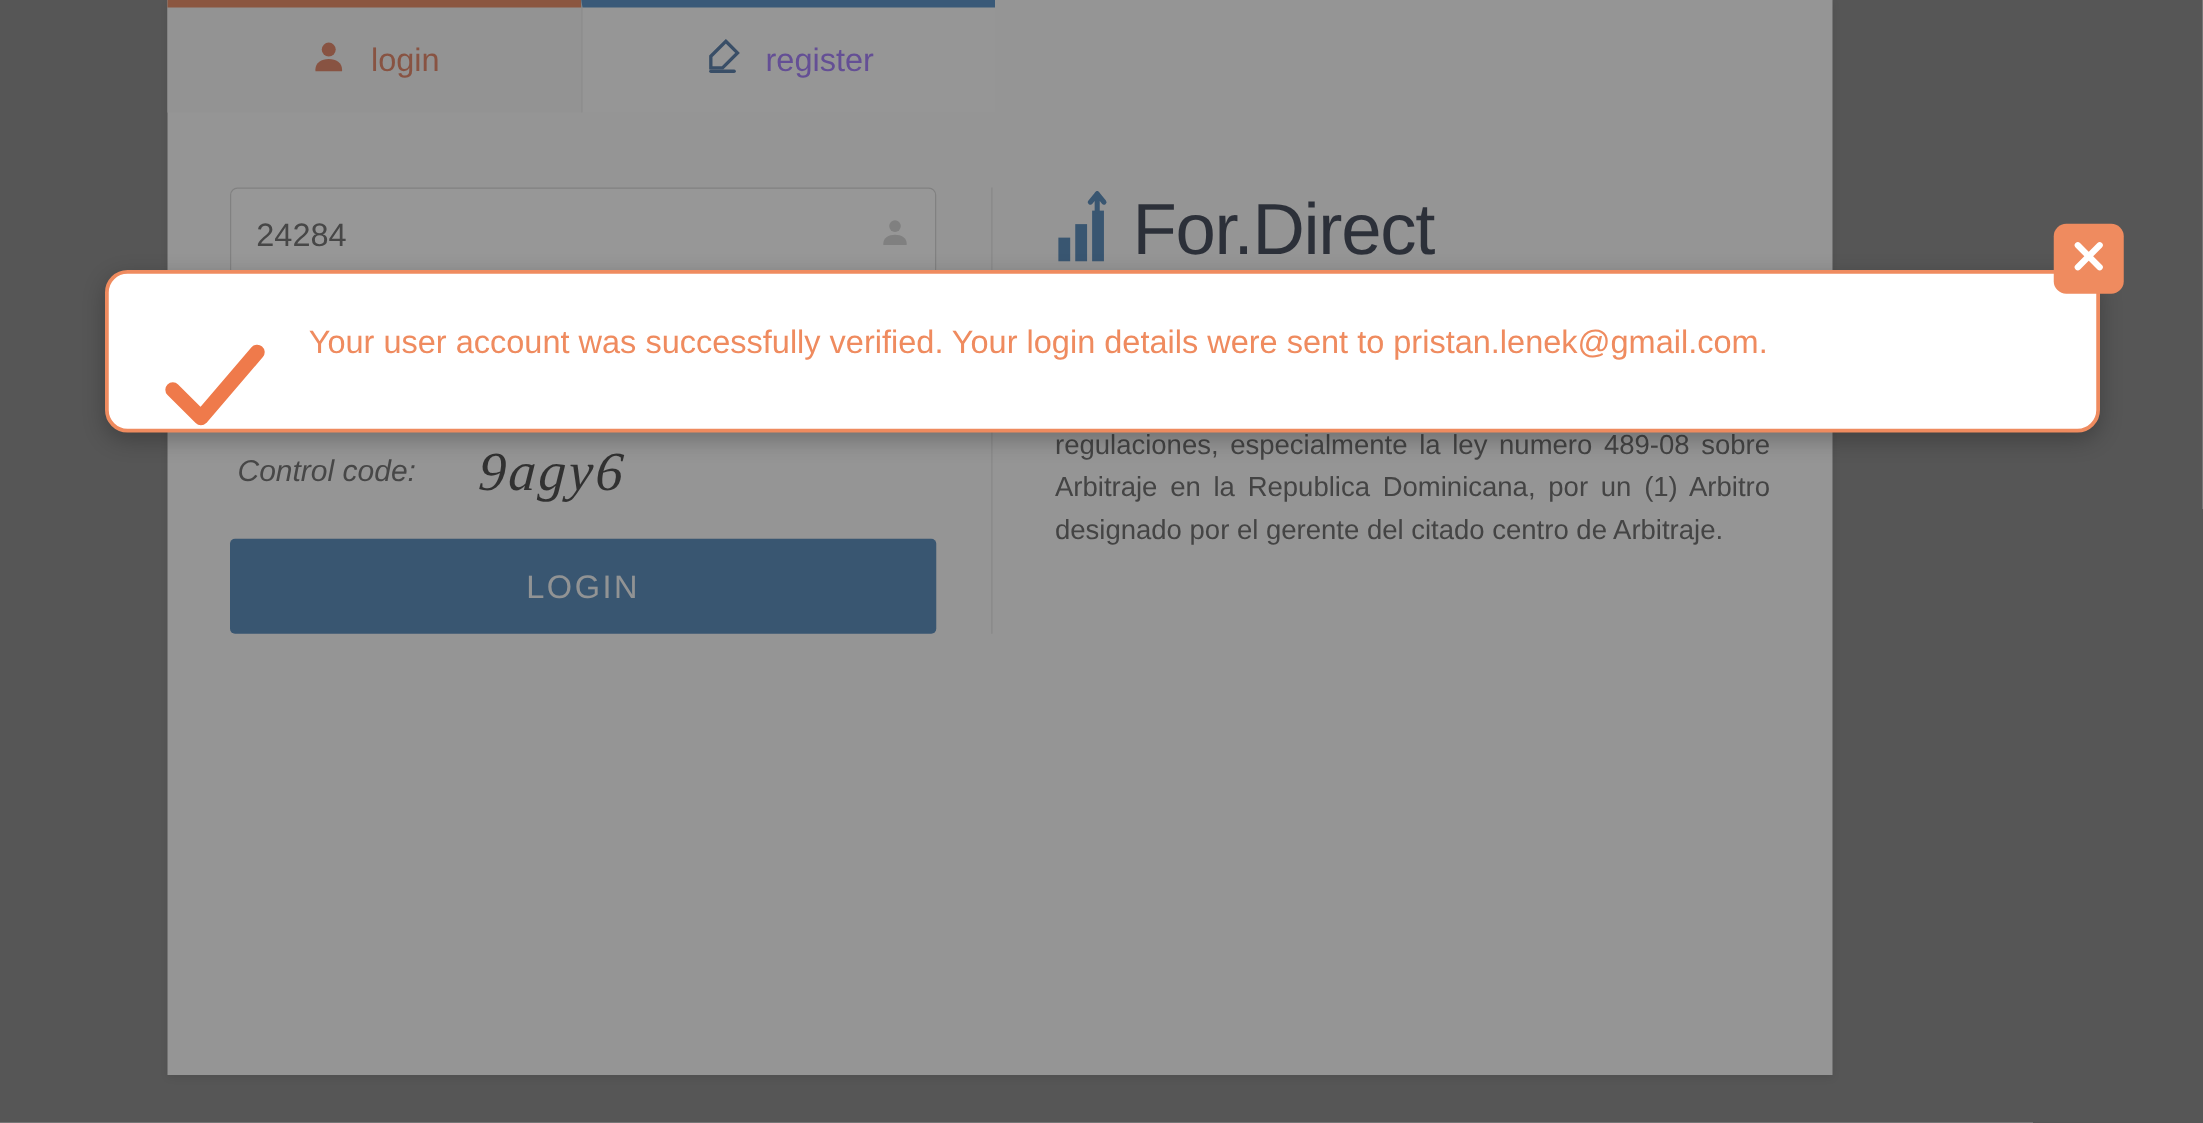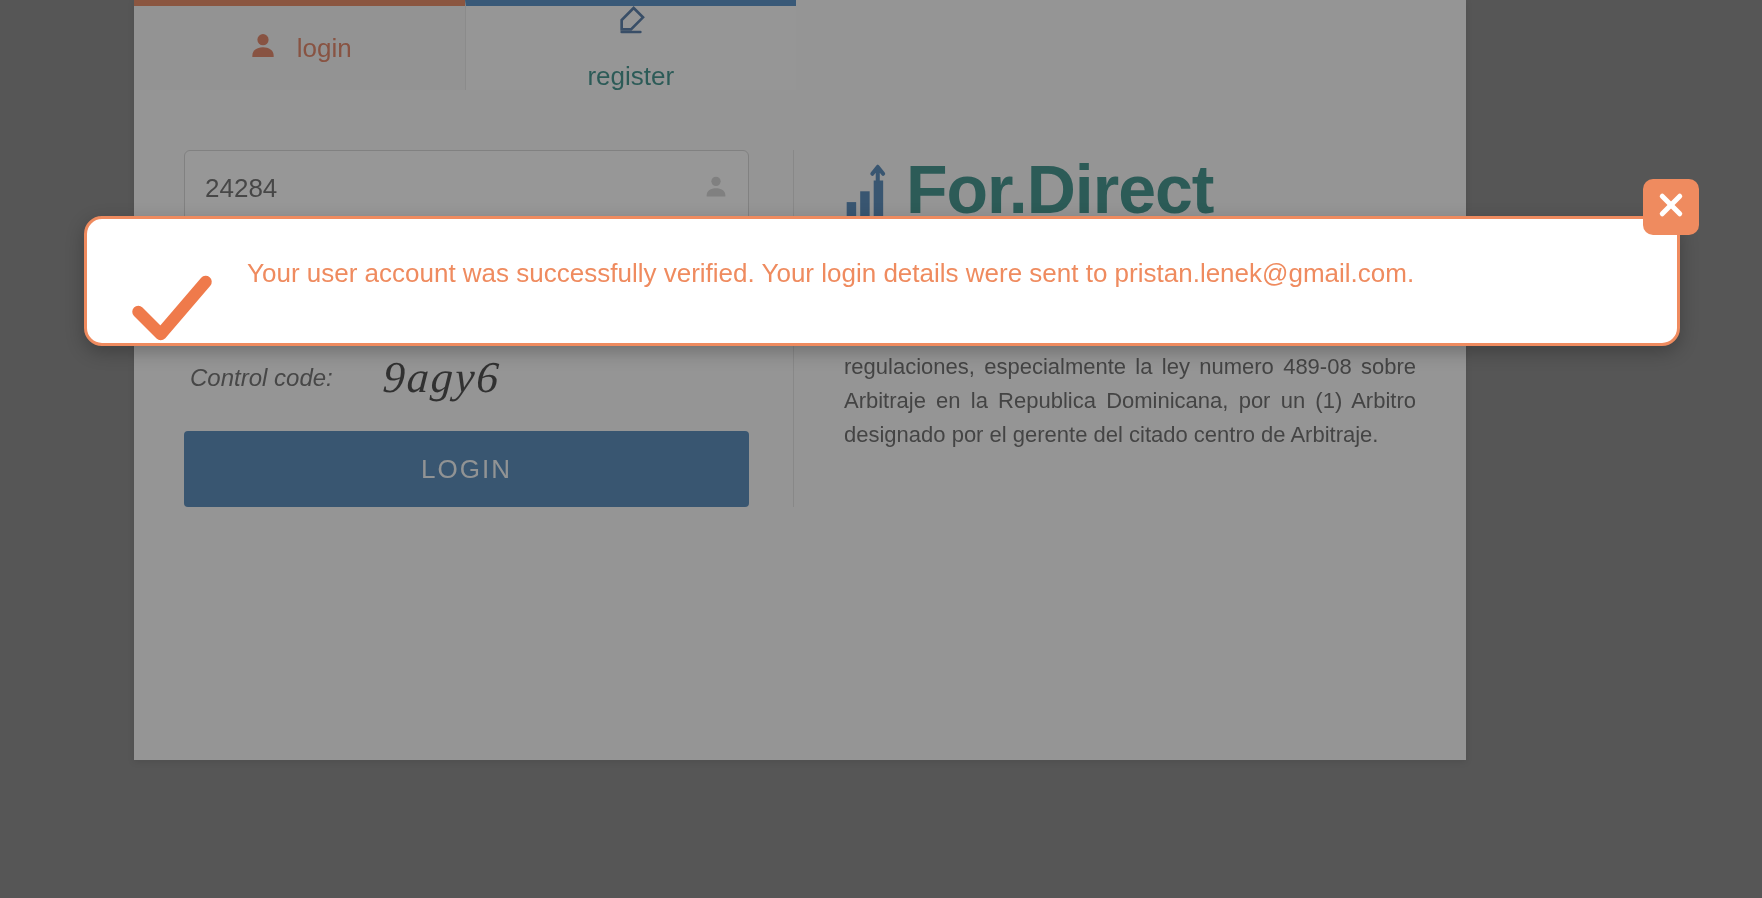--- a/index.html
+++ b/index.html
@@ -10,21 +10,21 @@
     position: relative;
     overflow: hidden;
   }
 
   .card {
     background: #f5f5f5;
     position: absolute;
     left: 134px;
     top: 0;
     width: 1332px;
-    height: 760px;
+    height: 860px;
     box-shadow: 0 2px 6px rgba(0,0,0,0.15);
   }
 
   .tabs {
     display: flex;
     height: 90px;
     width: 662px;
   }
   .tab {
     flex: 1;
@@ -37,23 +37,22 @@
     border-top: 6px solid transparent;
     background: #f9f9f9;
   }
   .tab-active {
     border-top-color: #e06a3a;
     background: #f2f2f2;
     color: #d9643f;
   }
   .tab-inactive {
     border-top-color: #2a72b5;
-    color: #0f766e;
+    color: #8b5cf6;
     border-left: 1px solid #e0e0e0;
-    flex-direction: column;
   }
 
   .body-split {
     display: flex;
     padding: 60px 50px 40px 50px;
     gap: 40px;
   }
   .left-col {
     width: 610px;
     display: flex;
@@ -121,23 +120,23 @@
     cursor: pointer;
   }
 
   .logo-area {
     display:flex;
     align-items:flex-end;
     gap:8px;
     margin-bottom:20px;
   }
   .logo-text {
-    font-size: 68px;
-    font-weight: 700;
-    color: #0f766e;
+    font-size: 58px;
+    font-weight: 400;
+    color: #0f172a;
     letter-spacing: -1px;
   }
 
   .info-text {
     font-size: 22px;
     color: #434343;
     line-height: 1.55;
     text-align: justify;
   }
 

